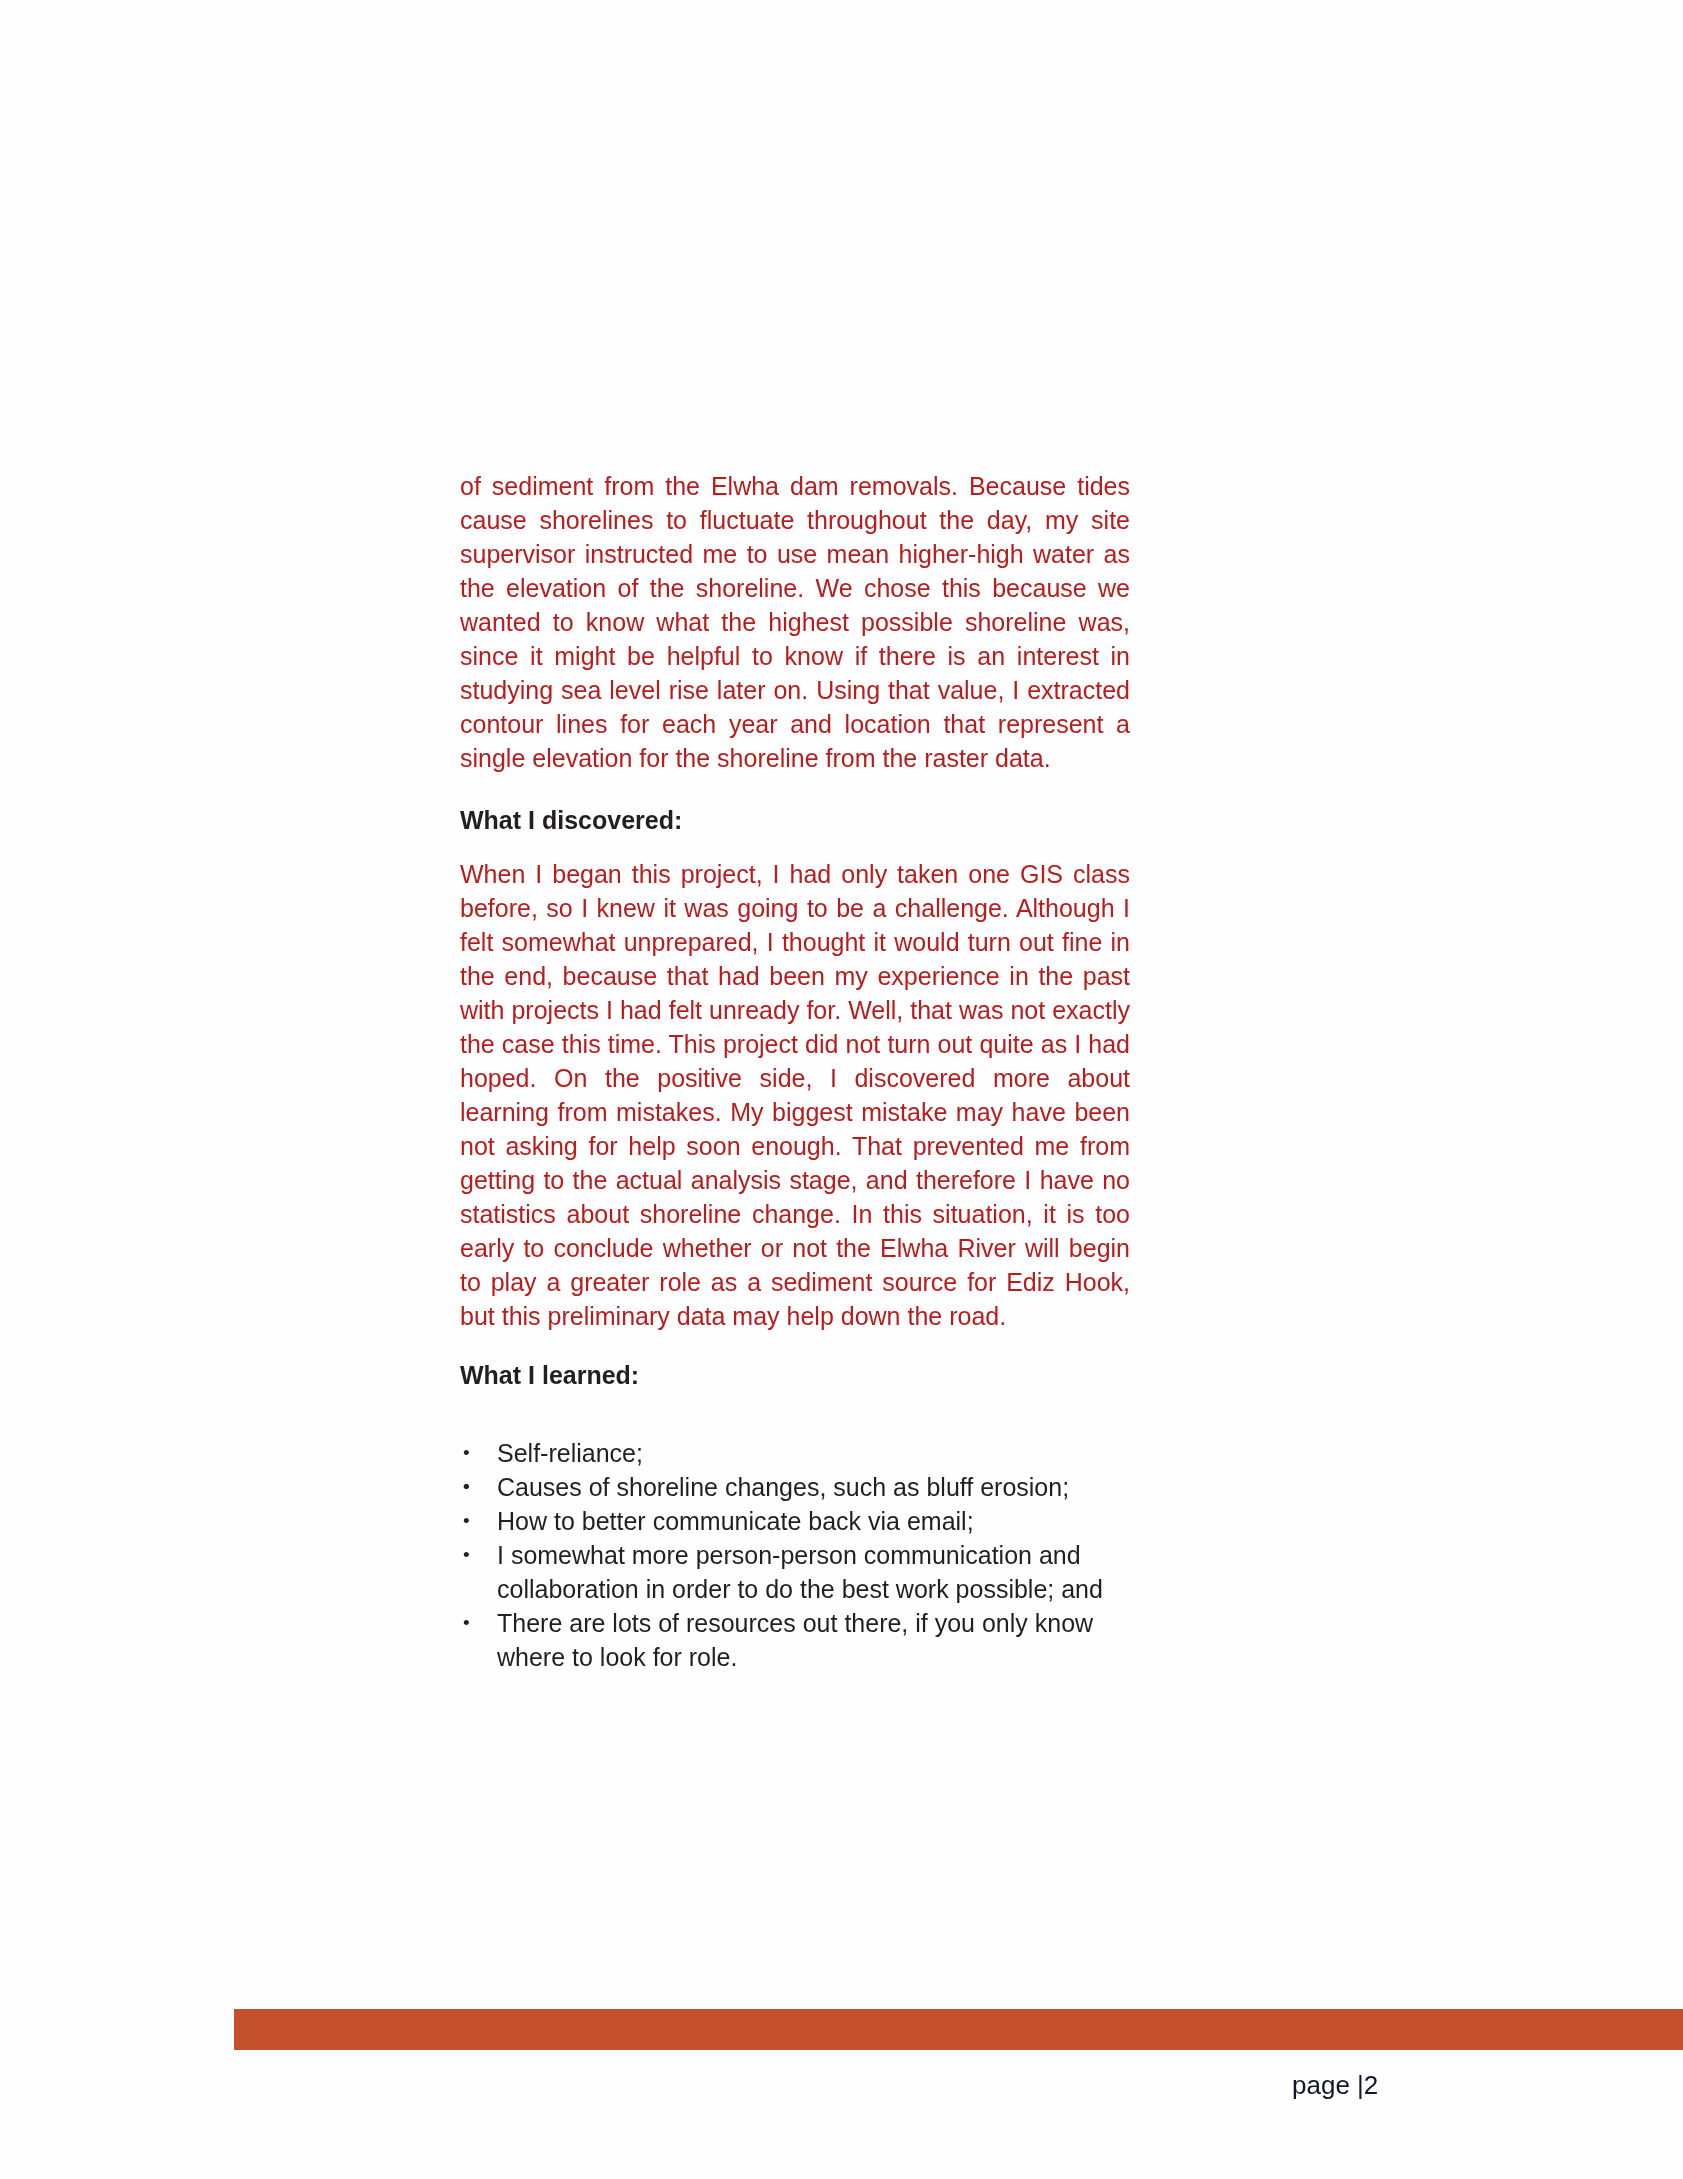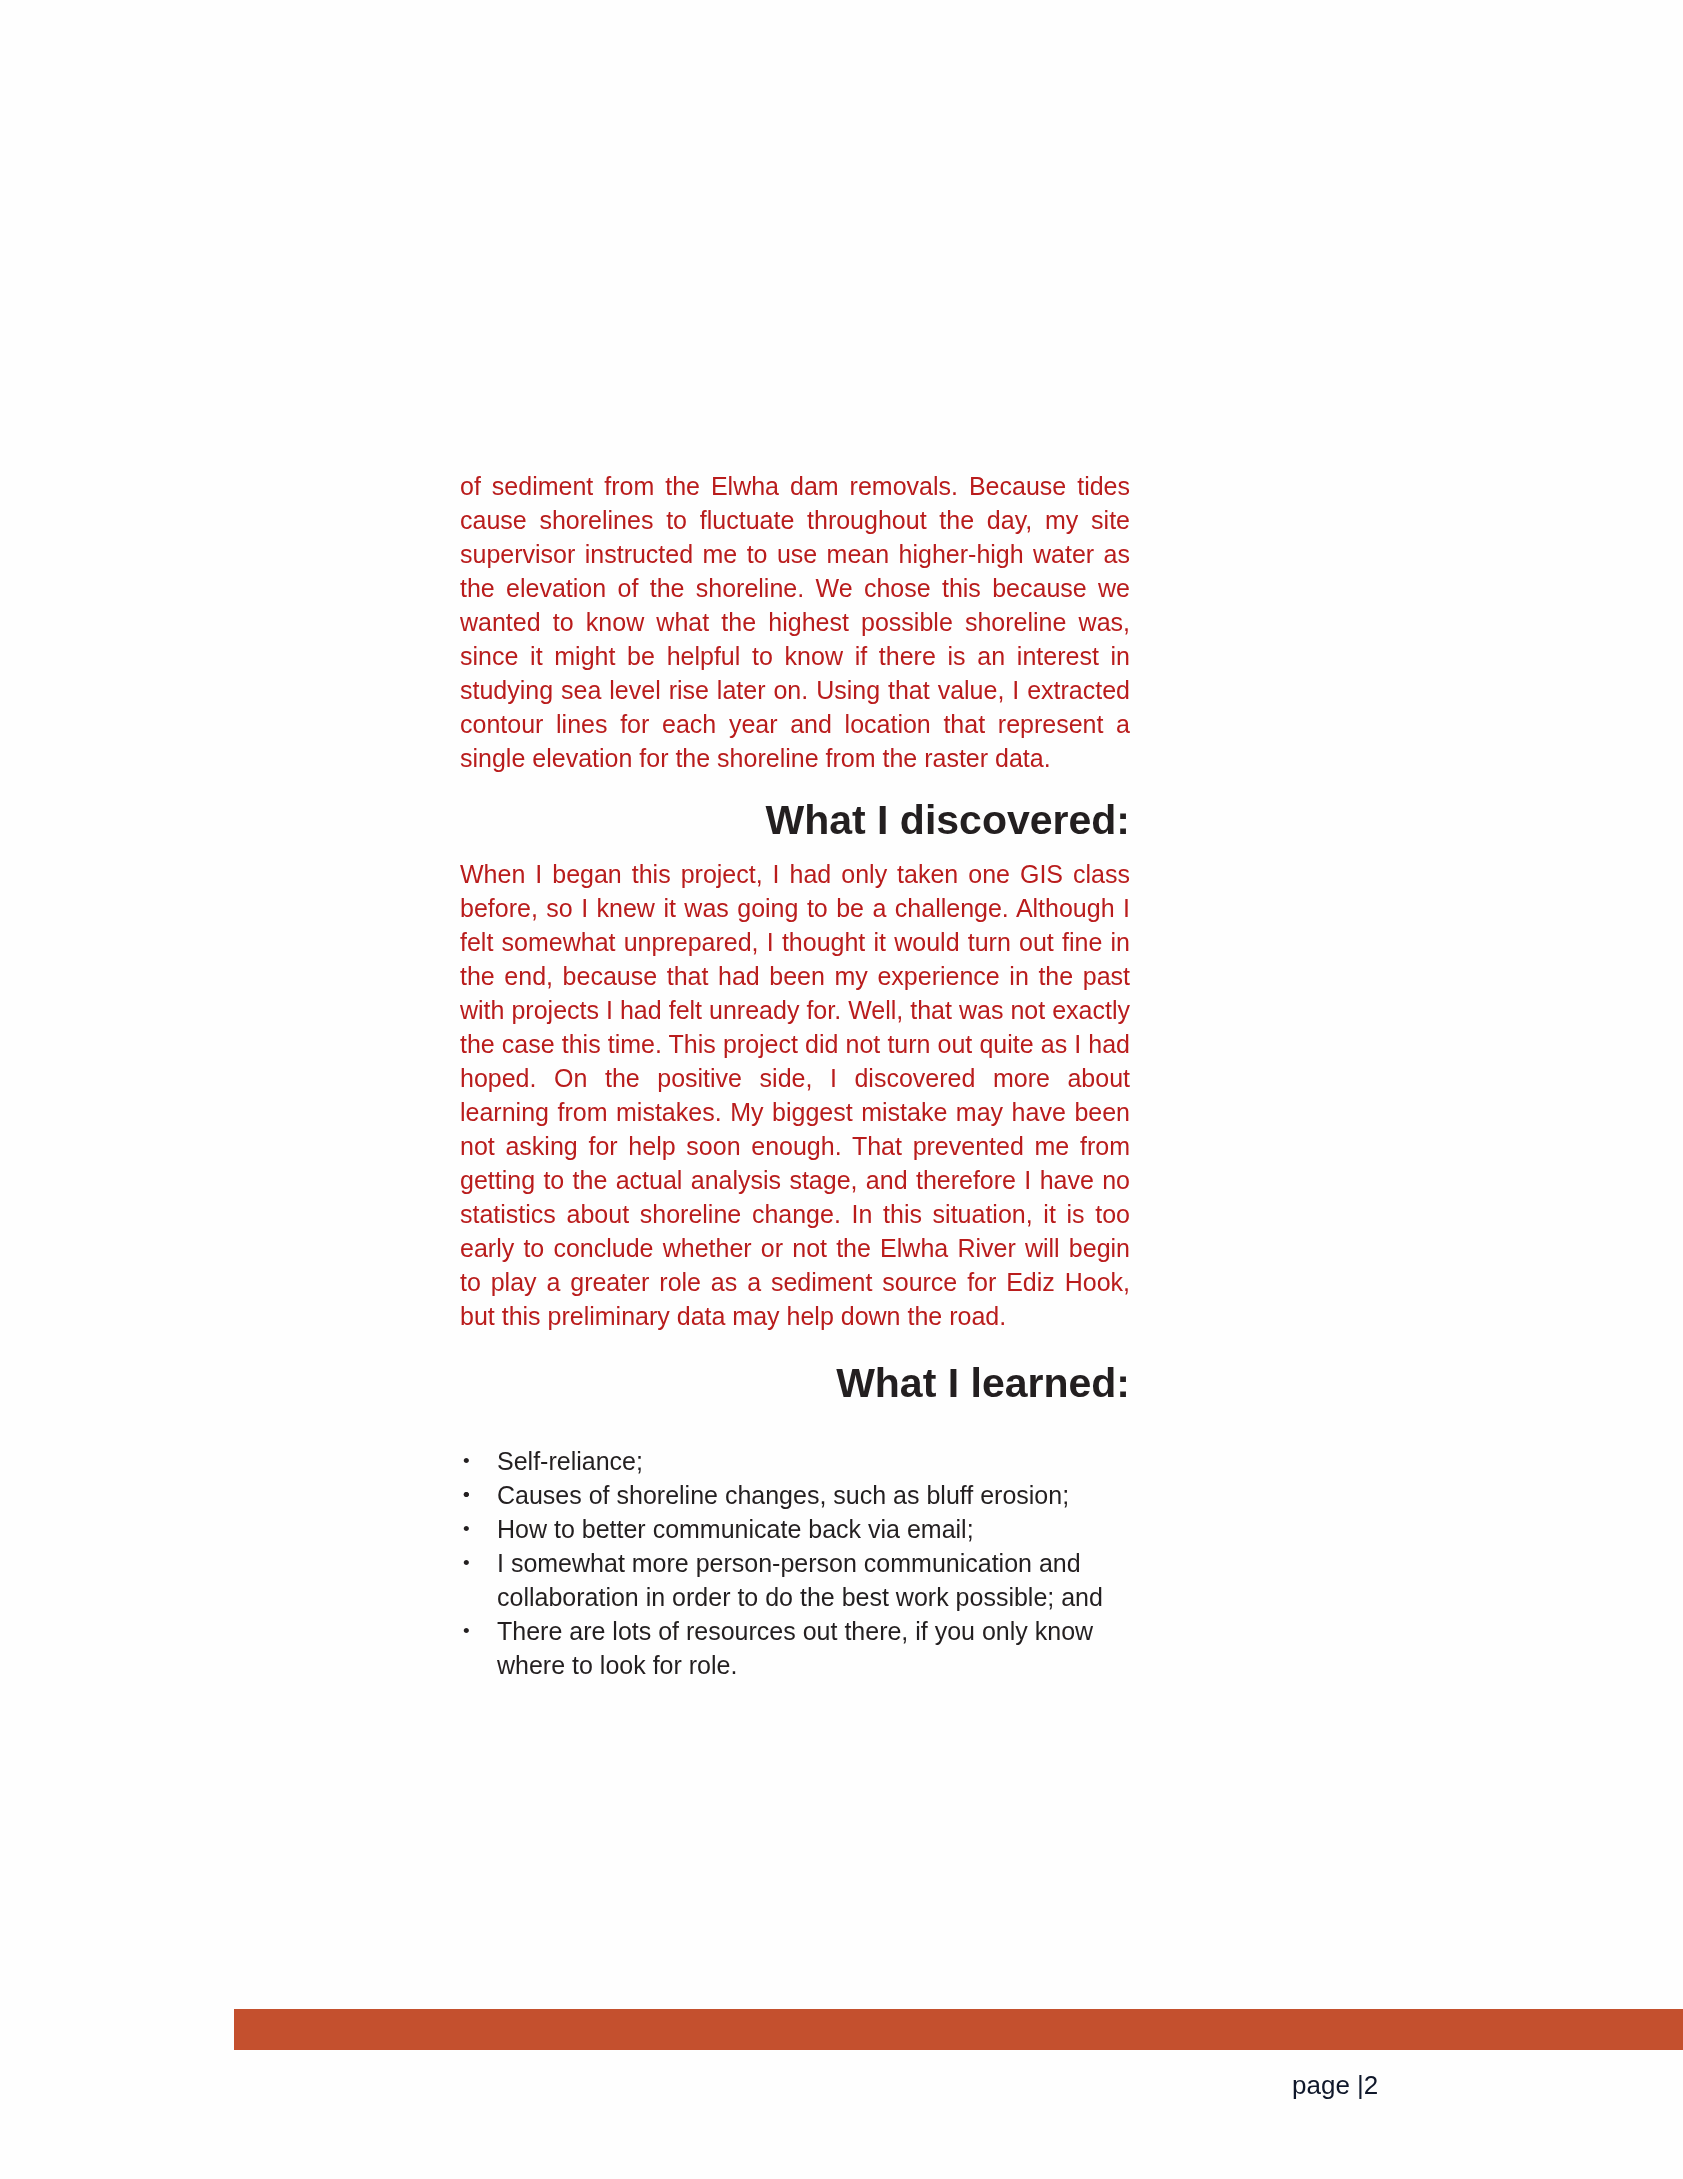--- a/index.html
+++ b/index.html
@@ -24,29 +24,29 @@
   }
   .body-para {
     margin: 0;
     font-size: 25px;
     line-height: 34px;
     text-align: justify;
     color: #b91c1c;
   }
   .section-heading {
     margin: 0;
-    font-size: 41px;
+    font-size: 25px;
     line-height: 38px;
     font-weight: bold;
     color: #231f20;
-    text-align: right;
+    text-align: left;
   }
   #heading-discovered { margin-top: 26px; }
   #para-discovered    { margin-top: 18px; }
-  #heading-learned    { margin-top: 31px; }
+  #heading-learned    { margin-top: 23px; }
   .learned-list {
     margin: 42px 0 0 0;
     padding: 0;
     list-style: none;
     font-size: 25px;
     line-height: 34px;
     text-align: left;
   }
   .learned-list li {
     position: relative;

